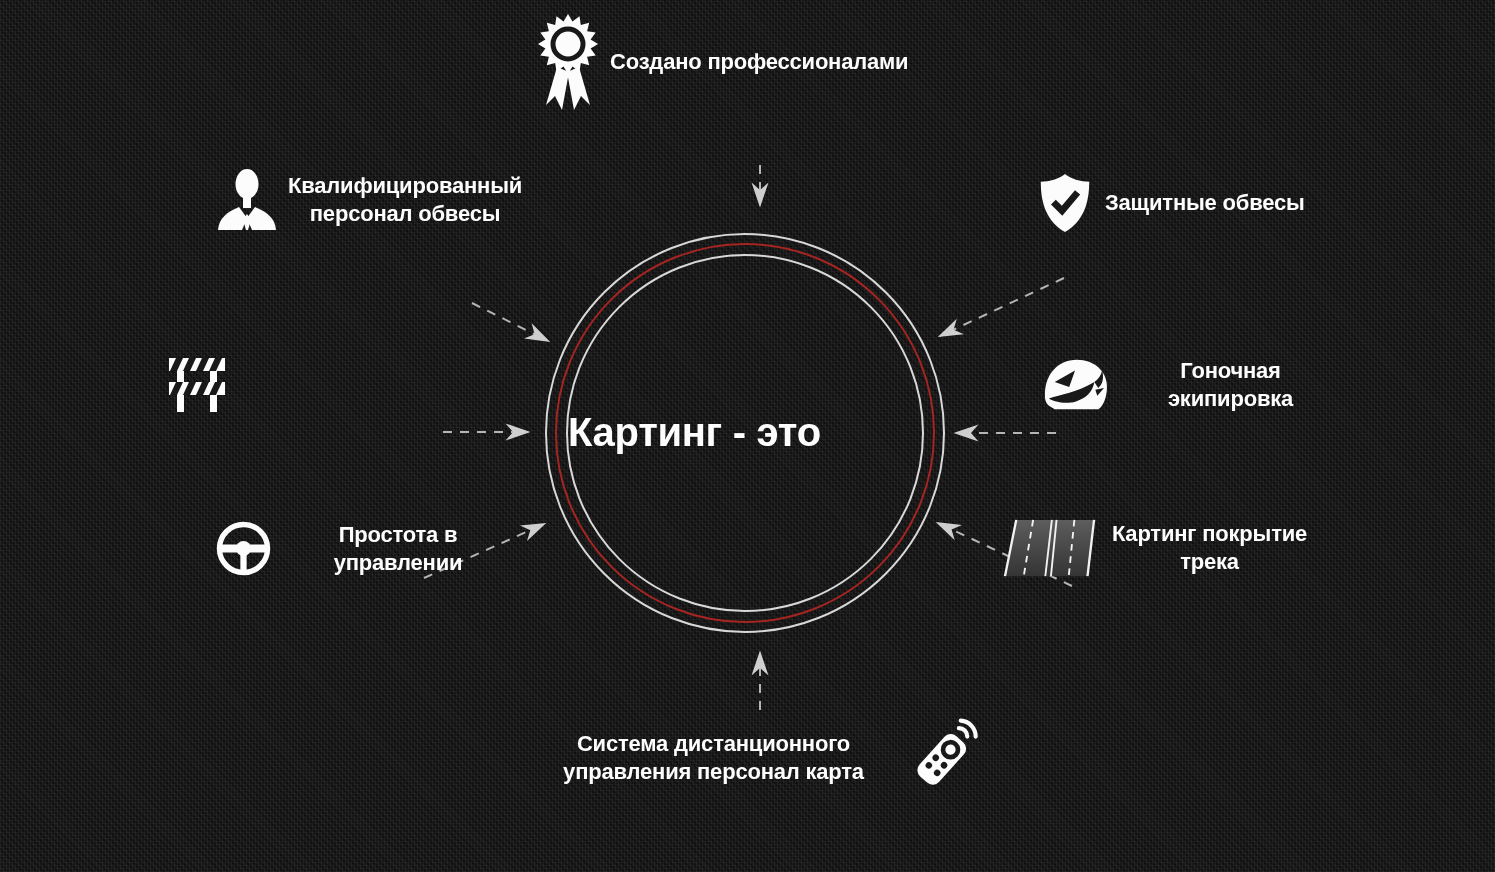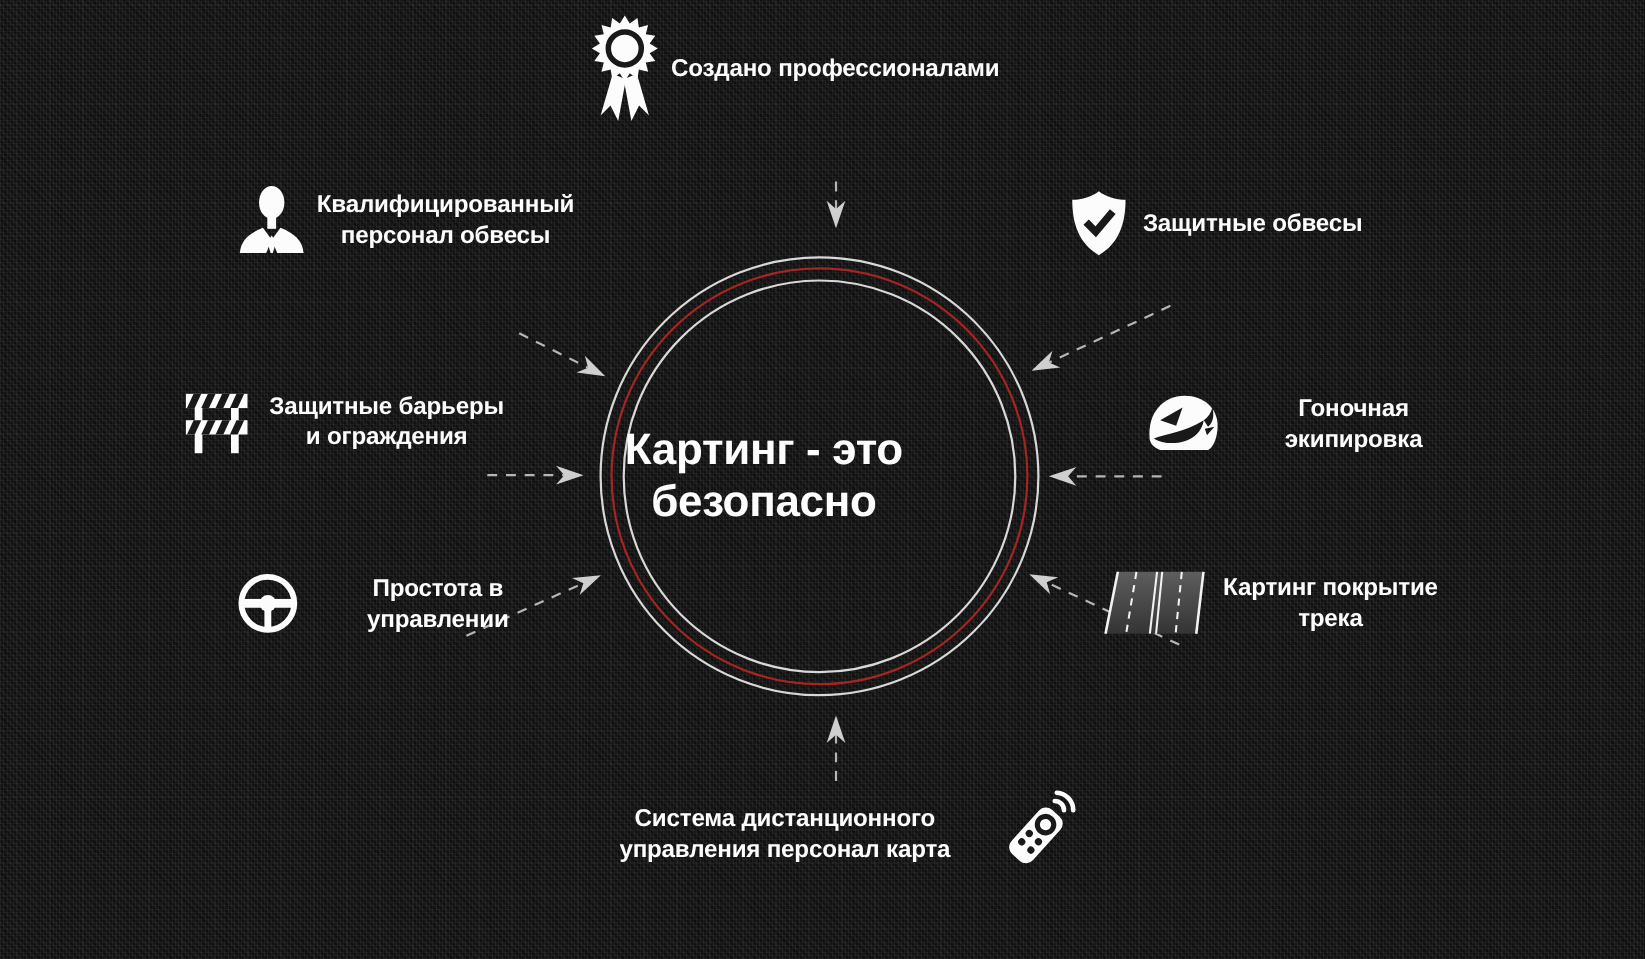--- a/index.html
+++ b/index.html
@@ -51,21 +51,21 @@
   .item .label {
     font-size: 22px; font-weight: bold; line-height: 1.27;
     letter-spacing: -0.2px;
   }
   .item .icon { display: block; line-height: 0; }
 
   .pos-top          { left: 535px;  top: 12px;  width: 450px; }
   .pos-top-left     { left: 215px;  top: 168px; width: 300px; }
   .pos-left         { left: 165px;  top: 352px; width: 300px; }
   .pos-bottom-left  { left: 215px;  top: 520px; width: 300px; }
-  .pos-top-right    { left: 968px; top: 172px; width: 300px; }
+  .pos-top-right    { left: 1034px; top: 172px; width: 300px; }
   .pos-right        { left: 1040px; top: 356px; width: 300px; }
   .pos-bottom-right { left: 1000px; top: 518px; width: 310px; }
   .pos-bottom       { left: 535px;  top: 716px; width: 450px; }
 
   .arrows { position: absolute; left: 0; top: 0; }
 </style>
 </head>
 <body>
 
 <div class="stage">
@@ -86,21 +86,20 @@
       <line x1="1072" y1="586" x2="938" y2="523" marker-end="url(#ah)"></line>
       <line x1="760" y1="710" x2="760" y2="653" marker-end="url(#ah)"></line>
     </g>
   </svg>
 
   <div class="hub">
     <div class="ring-red"></div>
     <div class="ring-inner">
       <div class="hub-title">
         <div>Картинг - это</div>
-        <div>безопасно</div>
       </div>
     </div>
   </div>
 
   <div class="item pos-top">
     <span class="icon">
       <svg width="66" height="100" viewBox="0 0 64 100">
         <polygon fill="#fcfcfc" points="62,32 54.6,36.5 59.7,43.5 51.1,44.8 53.2,53.2 44.8,51.1 43.5,59.7 36.5,54.6 32,62 27.5,54.6 20.5,59.7 19.2,51.1 10.8,53.2 12.9,44.8 4.3,43.5 9.4,36.5 2,32 9.4,27.5 4.3,20.5 12.9,19.2 10.8,10.8 19.2,12.9 20.5,4.3 27.5,9.4 32,2 36.5,9.4 43.5,4.3 44.8,12.9 53.2,10.8 51.1,19.2 59.7,20.5 54.6,27.5"></polygon>
         <circle cx="32" cy="32" r="15" fill="#fcfcfc" stroke="#191919" stroke-width="5"></circle>
         <path fill="#fcfcfc" d="M21,55 L10,93 L19,84 L26,98 L33,60 Z"></path>
@@ -137,21 +136,20 @@
         </g>
         <rect x="4" y="30" width="56" height="13" fill="#fcfcfc"></rect>
         <g fill="#191919">
           <path d="M11,30 h7 l-6,13 h-7 Z"></path>
           <path d="M24,30 h7 l-6,13 h-7 Z"></path>
           <path d="M37,30 h7 l-6,13 h-7 Z"></path>
           <path d="M50,30 h7 l-6,13 h-7 Z"></path>
         </g>
       </svg>
     </span>
-    <span class="label">Защитные барьеры и ограждения</span>
   </div>
 
   <div class="item pos-bottom-left">
     <span class="icon">
       <svg width="57" height="57" viewBox="0 0 64 64">
         <circle cx="32" cy="32" r="27" fill="none" stroke="#fcfcfc" stroke-width="6"></circle>
         <rect x="7" y="27.5" width="50" height="9" fill="#fcfcfc"></rect>
         <rect x="28.5" y="34" width="7" height="23" fill="#fcfcfc"></rect>
         <circle cx="32" cy="32" r="8.5" fill="#fcfcfc"></circle>
       </svg>

